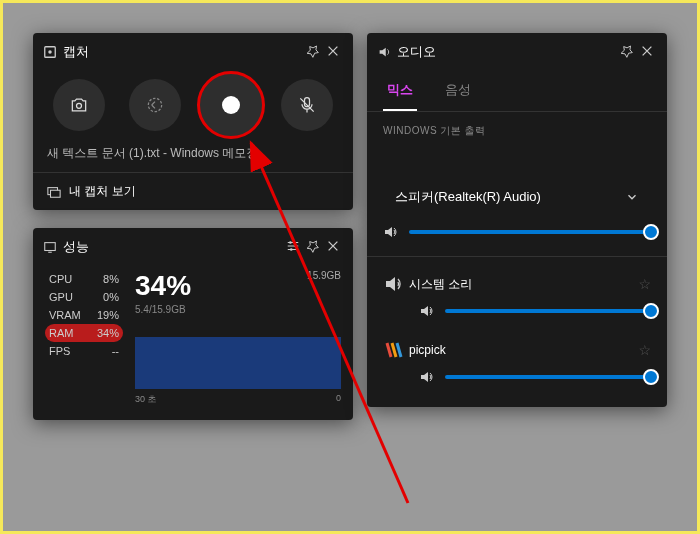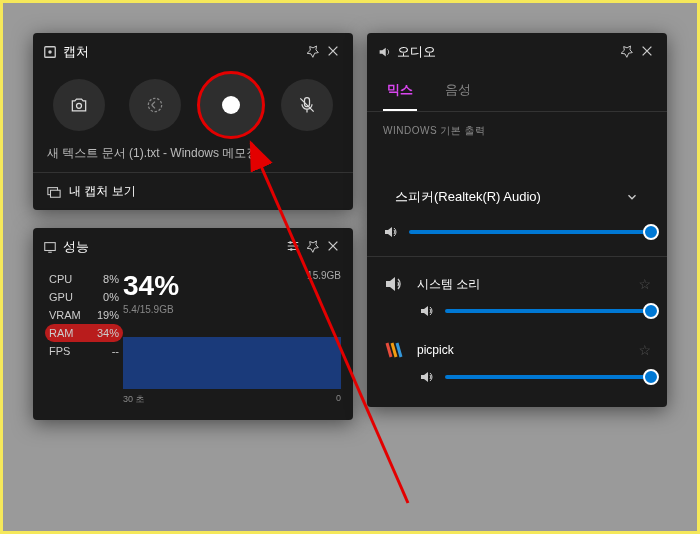--- a/index.html
+++ b/index.html
@@ -15,21 +15,21 @@
 .capture-buttons { display: flex; justify-content: space-around; padding: 10px 8px 14px; }
 .cap-btn { width: 52px; height: 52px; border-radius: 50%; background: #2e2e2e; display: flex; align-items: center; justify-content: center; cursor: pointer; }
 .cap-btn svg { width: 20px; height: 20px; fill: #ddd; stroke: #ddd; }
 .record-highlight { border: 3px solid #e30000; width: 68px; height: 68px; margin: -8px; }
 .record-dot { width: 18px; height: 18px; border-radius: 50%; background: #fff; }
 .window-name { padding: 0 14px 10px; font-size: 12px; color: #bbb; }
 .capture-link { padding: 10px 14px; font-size: 12px; border-top: 1px solid #333; display: flex; align-items: center; gap: 8px; cursor: pointer; }
 
 
 #perf { top: 225px; left: 30px; width: 320px; }
-.perf-body { display: flex; padding: 6px 12px 14px; }
+.perf-body { display: flex; padding: 6px 12px 14px; gap: 12px; }
 .perf-stats { font-size: 11px; color: #ccc; width: 78px; }
 .perf-stats div { padding: 3px 4px; display: flex; justify-content: space-between; }
 .perf-stats .ram-row { background: #b91c1c; border-radius: 9px; }
 .perf-main { flex: 1; }
 .perf-big { font-size: 28px; font-weight: 700; color: #fff; }
 .perf-sub { font-size: 10px; color: #888; margin-top: 2px; }
 .perf-right { width: 48px; text-align: right; font-size: 10px; color: #aaa; }
 .perf-chart { height: 52px; background: #1a3a7a; margin-top: 22px; position: relative; }
 .perf-chart-footer { display: flex; justify-content: space-between; font-size: 9px; color: #888; margin-top: 4px; }
 
@@ -40,21 +40,21 @@
 .tab.active { color: #d946ef; border-bottom-color: #fff; font-weight: 600; }
 .audio-section-label { padding: 12px 16px 4px; font-size: 10px; color: #888; letter-spacing: 0.5px; }
 .audio-device { padding: 6px 28px 10px; margin-top: 40px; }
 .device-row { display: flex; align-items: center; justify-content: space-between; font-size: 13px; cursor: pointer; }
 .chevron { width: 14px; height: 14px; }
 .slider-row { display: flex; align-items: center; gap: 10px; padding: 8px 16px; }
 .speaker-icon { width: 16px; height: 16px; flex-shrink: 0; }
 .slider { flex: 1; height: 4px; background: #0078d4; position: relative; border-radius: 2px; }
 .slider-thumb { position: absolute; right: 0; top: 50%; transform: translate(50%, -50%); width: 16px; height: 16px; border-radius: 50%; background: #0078d4; border: 2px solid #fff; }
 .divider { height: 1px; background: #333; margin: 8px 0; }
-.app-row { display: flex; align-items: center; gap: 12px; padding: 8px 16px 4px; }
+.app-row { display: flex; align-items: center; gap: 4px; padding: 8px 16px 4px; }
 .app-icon { width: 22px; height: 22px; display: flex; align-items: center; justify-content: center; }
 .app-name { font-size: 12px; flex: 1; }
 .star { color: #555; font-size: 14px; }
 .sub-slider-row { display: flex; align-items: center; gap: 10px; padding: 4px 16px 12px 52px; }
 
 
 .arrow-svg { position: absolute; top: 0; left: 0; width: 700px; height: 534px; pointer-events: none; z-index: 100; }
 
 svg { overflow: visible; }
 </style>

